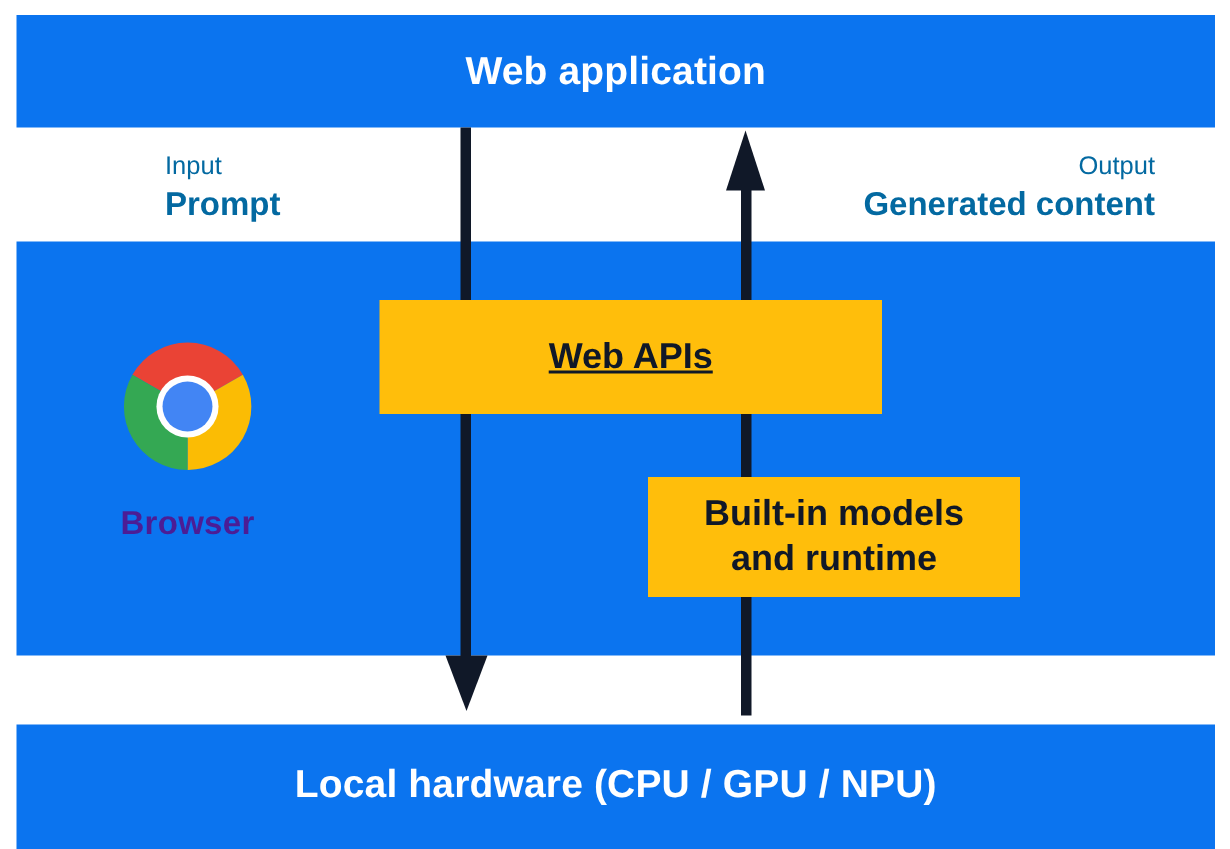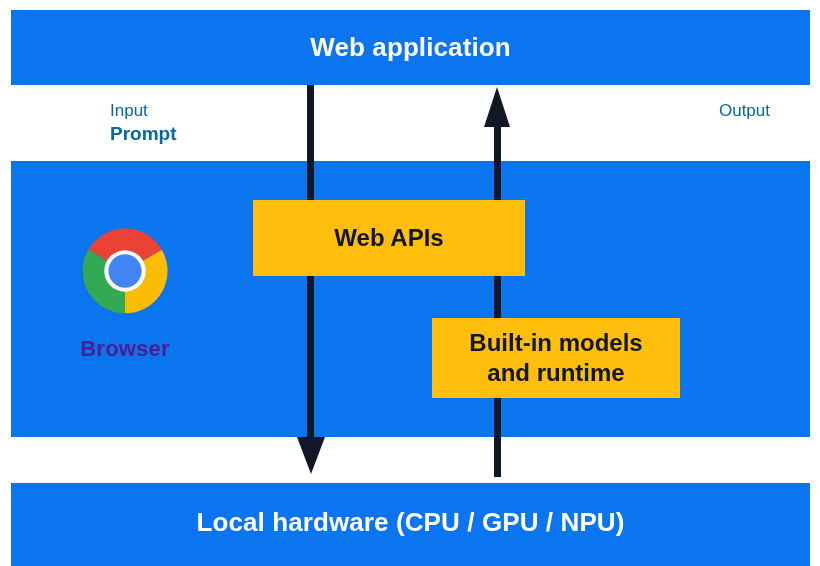--- a/index.html
+++ b/index.html
@@ -63,21 +63,21 @@
     line-height: 1.28;
     white-space: nowrap;
   }
   .io-label .io-kind {
     display: block;
     font-size: 17px;
     font-weight: normal;
   }
   .io-label .io-value {
     display: block;
-    font-size: 19px;
+    font-size: 22px;
     font-weight: bold;
   }
   #io-input {
     left: 110px;
     top: 100px;
     text-align: left;
   }
   #io-output {
     right: 50px;
     top: 100px;
@@ -137,22 +137,23 @@
     justify-content: center;
     text-align: center;
     color: #101828;
     font-weight: bold;
     font-size: 24px;
     line-height: 1.25;
   }
   #box-web-apis {
     left: 253px;
     top: 200px;
-    width: 272px;
+    width: 335px;
     height: 76px;
+    text-decoration: underline;
   }
   #box-builtin-models {
     left: 432px;
     top: 318px;
     width: 248px;
     height: 80px;
   }
   #box-builtin-models .box-label { white-space: pre-line; }
 
   
@@ -185,20 +186,21 @@
     <span class="band-label">Web application</span>
   </div>
 
   <div class="io-label" id="io-input">
     <span class="io-kind">Input</span>
     <span class="io-value">Prompt</span>
   </div>
 
   <div class="io-label" id="io-output">
     <span class="io-kind">Output</span>
+    <span class="io-value">Generated content</span>
   </div>
 
   <div class="band" id="band-browser"></div>
 
   <div class="arrow-shaft" id="arrow-down-shaft"></div>
   <div class="arrow-head down" id="arrow-down-head"></div>
 
   <div class="arrow-shaft" id="arrow-up-shaft"></div>
   <div class="arrow-head up" id="arrow-up-head"></div>
 

